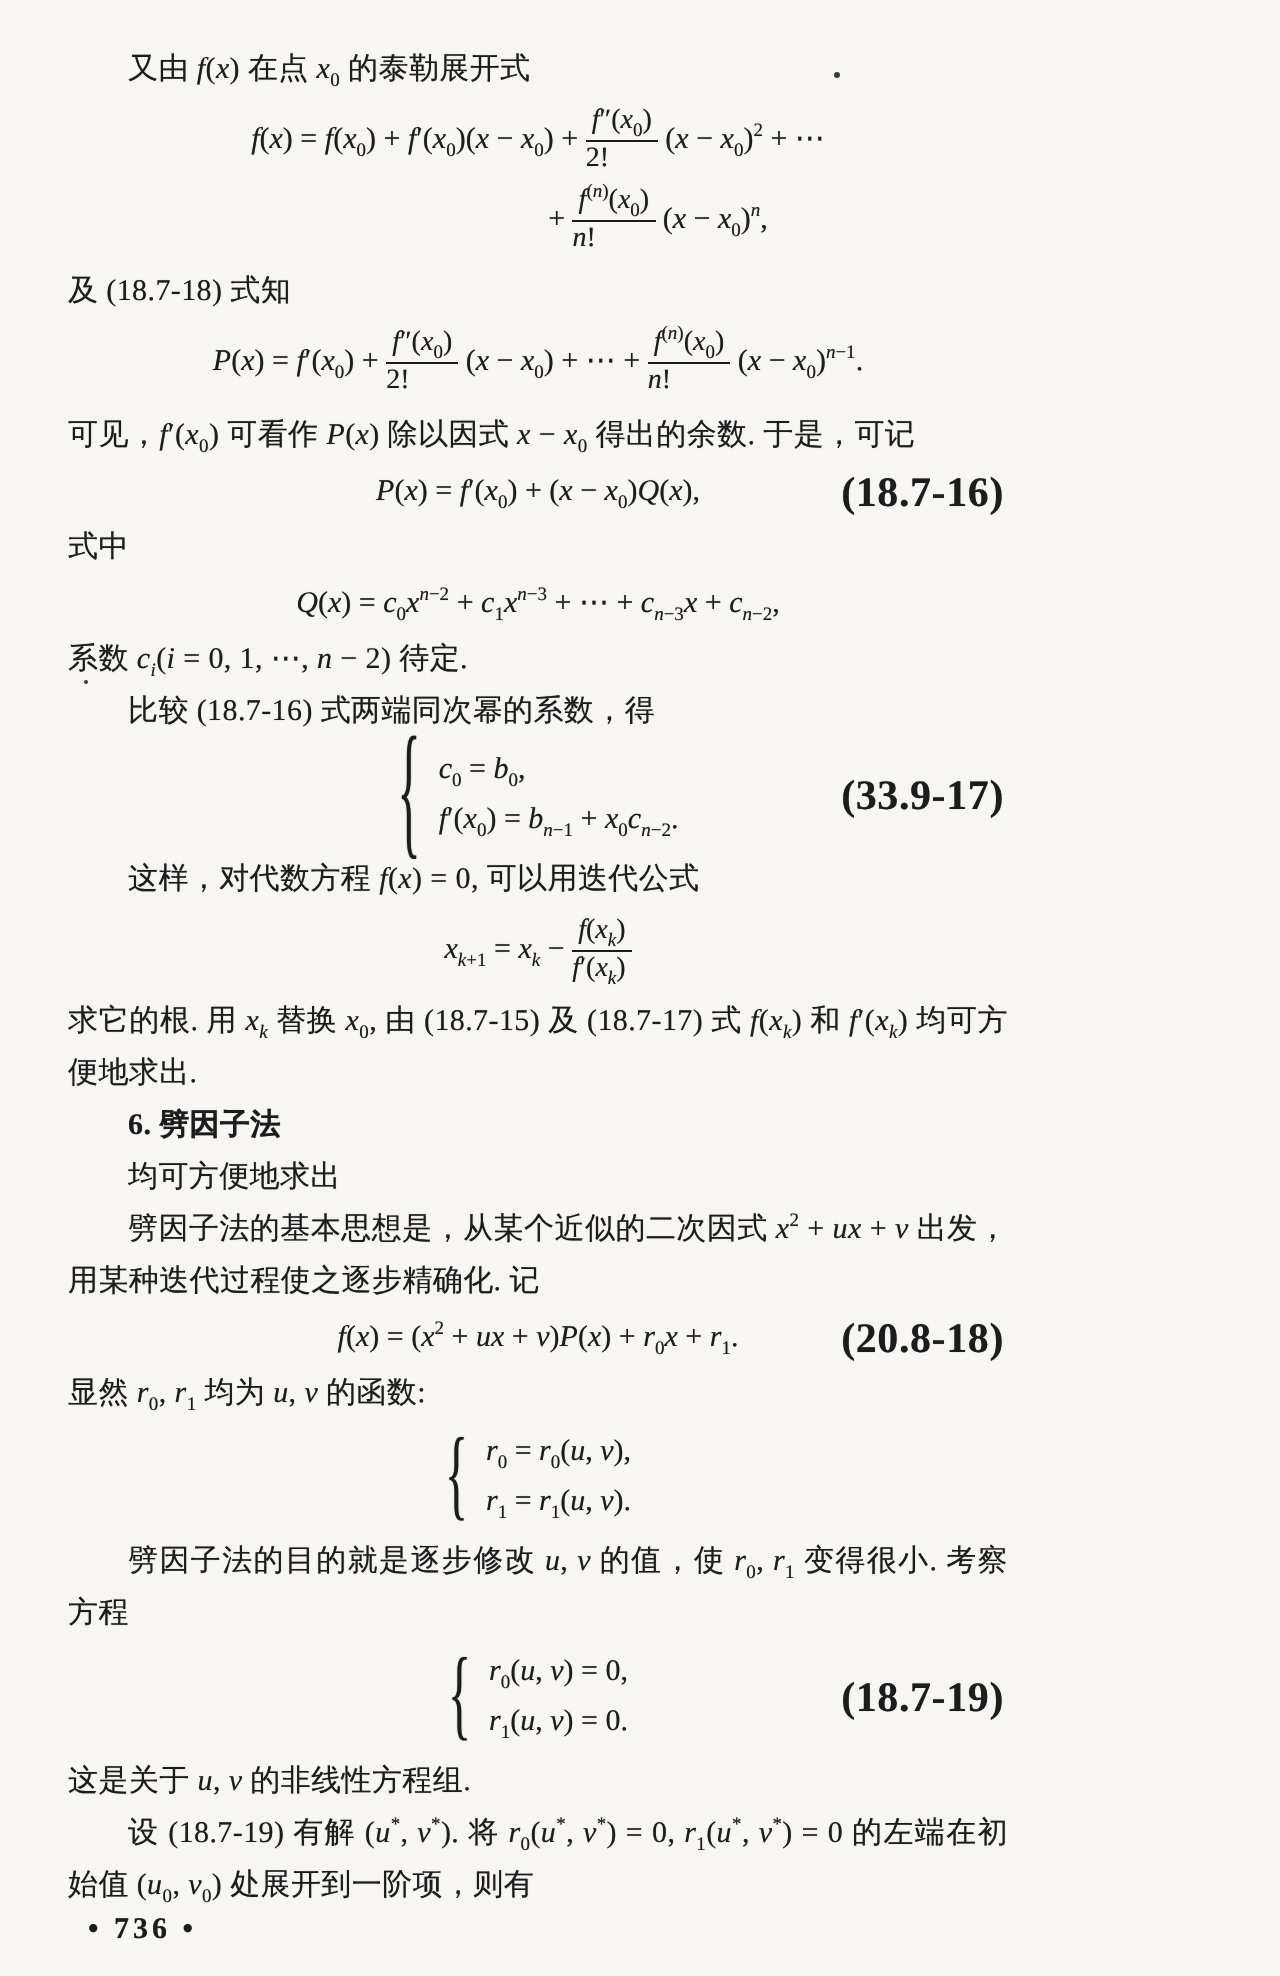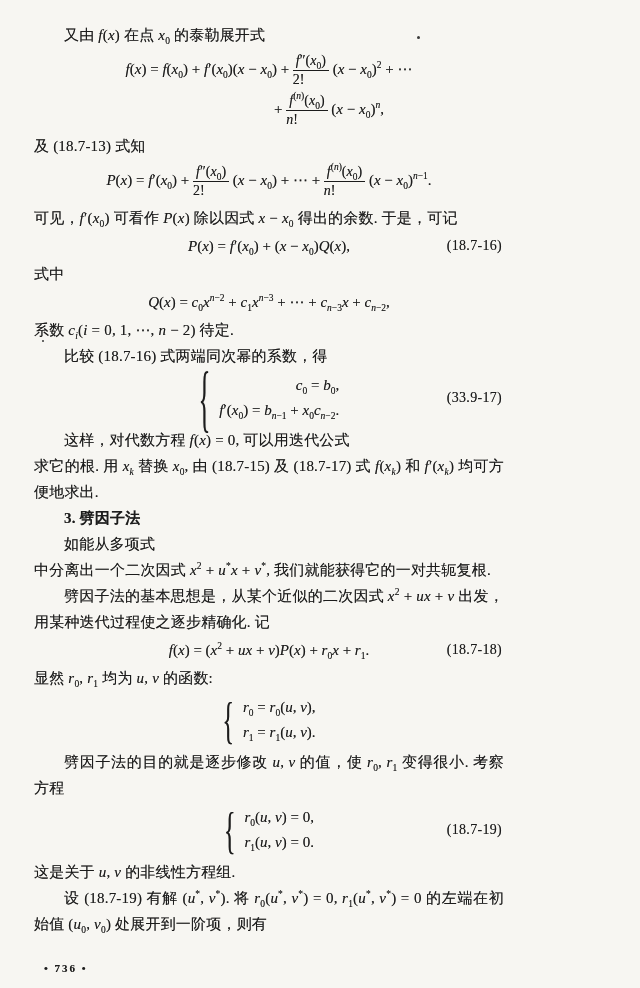--- a/index.html
+++ b/index.html
@@ -34,22 +34,23 @@
     font-size:15px;
     margin:3px 0;
     line-height:24px;
   }
   .eqrow.fr{margin:5px 0;}
   .shift-r{padding-left:120px;}
   .tag{
     position:absolute;
     right:2px;top:50%;
     transform:translateY(-50%);
-    font-size:14px;
+    font-size:21px;
     letter-spacing:.3px;
+    font-weight:bold;
   }
   .frac{
     display:inline-block;
     vertical-align:middle;
     text-align:left;
     line-height:1.15;
     font-size:14px;
   }
   .frac .num{display:block;border-bottom:1.2px solid #1c1c1c;padding:0 3px 1px;}
   .frac .den{display:block;padding-top:1px;}
@@ -62,47 +63,47 @@
   }
   .brace{
     display:inline-block;
     font-size:24px;
     font-weight:300;
     margin-right:9px;
     line-height:1;
   }
   .brace.h3{transform:scaleY(3.1);}
   .brace.h2{transform:scaleY(2.1);}
-  .sys-lines{display:inline-block;text-align:right;font-size:15px;}
+  .sys-lines{display:inline-block;text-align:left;font-size:15px;}
   .sys-lines>span{display:block;line-height:25px;}
   .pagenum{
     position:absolute;
     left:44px;bottom:14px;
-    font-size:11px;
+    font-size:15px;
     font-weight:bold;
     letter-spacing:2px;
   }
   .speck{position:absolute;background:#3a3a3a;border-radius:50%;}
   .speck.s1{width:3px;height:3px;right:112px;top:36px;}
   .speck.s2{width:2px;height:2px;left:42px;top:340px;}
 </style>
 </head>
 <body>
 
 <div class="page">
 
   <div class="speck s1"></div>
   <div class="speck s2"></div>
 
   <p class="para indent">又由 <i>f</i>(<i>x</i>) 在点 <i>x</i><sub>0</sub> 的泰勒展开式</p>
 
   <div class="eqrow fr"><i>f</i>(<i>x</i>) = <i>f</i>(<i>x</i><sub>0</sub>) + <i>f</i>′(<i>x</i><sub>0</sub>)(<i>x</i> − <i>x</i><sub>0</sub>) + <span class="frac"><span class="num"><i>f</i>″(<i>x</i><sub>0</sub>)</span><span class="den">2!</span></span> (<i>x</i> − <i>x</i><sub>0</sub>)<sup>2</sup> + ⋯</div>
   <div class="eqrow fr shift-r">+ <span class="frac"><span class="num"><i>f</i><sup>(<i>n</i>)</sup>(<i>x</i><sub>0</sub>)</span><span class="den"><i>n</i>!</span></span> (<i>x</i> − <i>x</i><sub>0</sub>)<sup><i>n</i></sup>,</div>
 
-  <p class="para">及 (18.7-13) 式知</p>
+  <p class="para">及 (18.7-18) 式知</p>
 
   <div class="eqrow fr"><i>P</i>(<i>x</i>) = <i>f</i>′(<i>x</i><sub>0</sub>) + <span class="frac"><span class="num"><i>f</i>″(<i>x</i><sub>0</sub>)</span><span class="den">2!</span></span> (<i>x</i> − <i>x</i><sub>0</sub>) + ⋯ + <span class="frac"><span class="num"><i>f</i><sup>(<i>n</i>)</sup>(<i>x</i><sub>0</sub>)</span><span class="den"><i>n</i>!</span></span> (<i>x</i> − <i>x</i><sub>0</sub>)<sup><i>n</i>−1</sup>.</div>
 
   <p class="para">可见，<i>f</i>′(<i>x</i><sub>0</sub>) 可看作 <i>P</i>(<i>x</i>) 除以因式 <i>x</i> − <i>x</i><sub>0</sub> 得出的余数. 于是，可记</p>
 
   <div class="eqrow">
     <span class="eq"><i>P</i>(<i>x</i>) = <i>f</i>′(<i>x</i><sub>0</sub>) + (<i>x</i> − <i>x</i><sub>0</sub>)<i>Q</i>(<i>x</i>),</span>
     <span class="tag">(18.7-16)</span>
   </div>
 
@@ -118,35 +119,35 @@
     <span class="brace h3">{</span>
     <span class="sys-lines">
       <span><i>c</i><sub>0</sub> = <i>b</i><sub>0</sub>,</span>
       <span><i>f</i>′(<i>x</i><sub>0</sub>) = <i>b</i><sub><i>n</i>−1</sub> + <i>x</i><sub>0</sub><i>c</i><sub><i>n</i>−2</sub>.</span>
     </span>
     <span class="tag">(33.9-17)</span>
   </div>
 
   <p class="para indent">这样，对代数方程 <i>f</i>(<i>x</i>) = 0, 可以用迭代公式</p>
 
+  <div class="eqrow fr"><i>x</i><sub><i>k</i>+1</sub> = <i>x</i><sub><i>k</i></sub> − <span class="frac"><span class="num"><i>f</i>(<i>x</i><sub><i>k</i></sub>)</span><span class="den"><i>f</i>′(<i>x</i><sub><i>k</i></sub>)</span></span></div>
 
   <p class="para">求它的根. 用 <i>x</i><sub><i>k</i></sub> 替换 <i>x</i><sub>0</sub>, 由 (18.7-15) 及 (18.7-17) 式 <i>f</i>(<i>x</i><sub><i>k</i></sub>) 和 <i>f</i>′(<i>x</i><sub><i>k</i></sub>) 均可方便地求出.</p>
 
-  <p class="para indent bold">3. 劈因子法</p>
+  <p class="para indent bold">6. 劈因子法</p>
 
-  <p class="para indent">如能从多项式</p>
+  <p class="para indent">均可方便地求出</p>
 
 
-  <p class="para">中分离出一个二次因式 <i>x</i><sup>2</sup> + <i>u</i><sup>*</sup><i>x</i> + <i>v</i><sup>*</sup>, 我们就能获得它的一对共轭复根.</p>
 
   <p class="para indent">劈因子法的基本思想是，从某个近似的二次因式 <i>x</i><sup>2</sup> + <i>ux</i> + <i>v</i> 出发，用某种迭代过程使之逐步精确化. 记</p>
 
   <div class="eqrow">
     <span class="eq"><i>f</i>(<i>x</i>) = (<i>x</i><sup>2</sup> + <i>ux</i> + <i>v</i>)<i>P</i>(<i>x</i>) + <i>r</i><sub>0</sub><i>x</i> + <i>r</i><sub>1</sub>.</span>
-    <span class="tag">(18.7-18)</span>
+    <span class="tag">(20.8-18)</span>
   </div>
 
   <p class="para">显然 <i>r</i><sub>0</sub>, <i>r</i><sub>1</sub> 均为 <i>u</i>, <i>v</i> 的函数:</p>
 
   <div class="sys">
     <span class="brace h2">{</span>
     <span class="sys-lines">
       <span><i>r</i><sub>0</sub> = <i>r</i><sub>0</sub>(<i>u</i>, <i>v</i>),</span>
       <span><i>r</i><sub>1</sub> = <i>r</i><sub>1</sub>(<i>u</i>, <i>v</i>).</span>
     </span>

